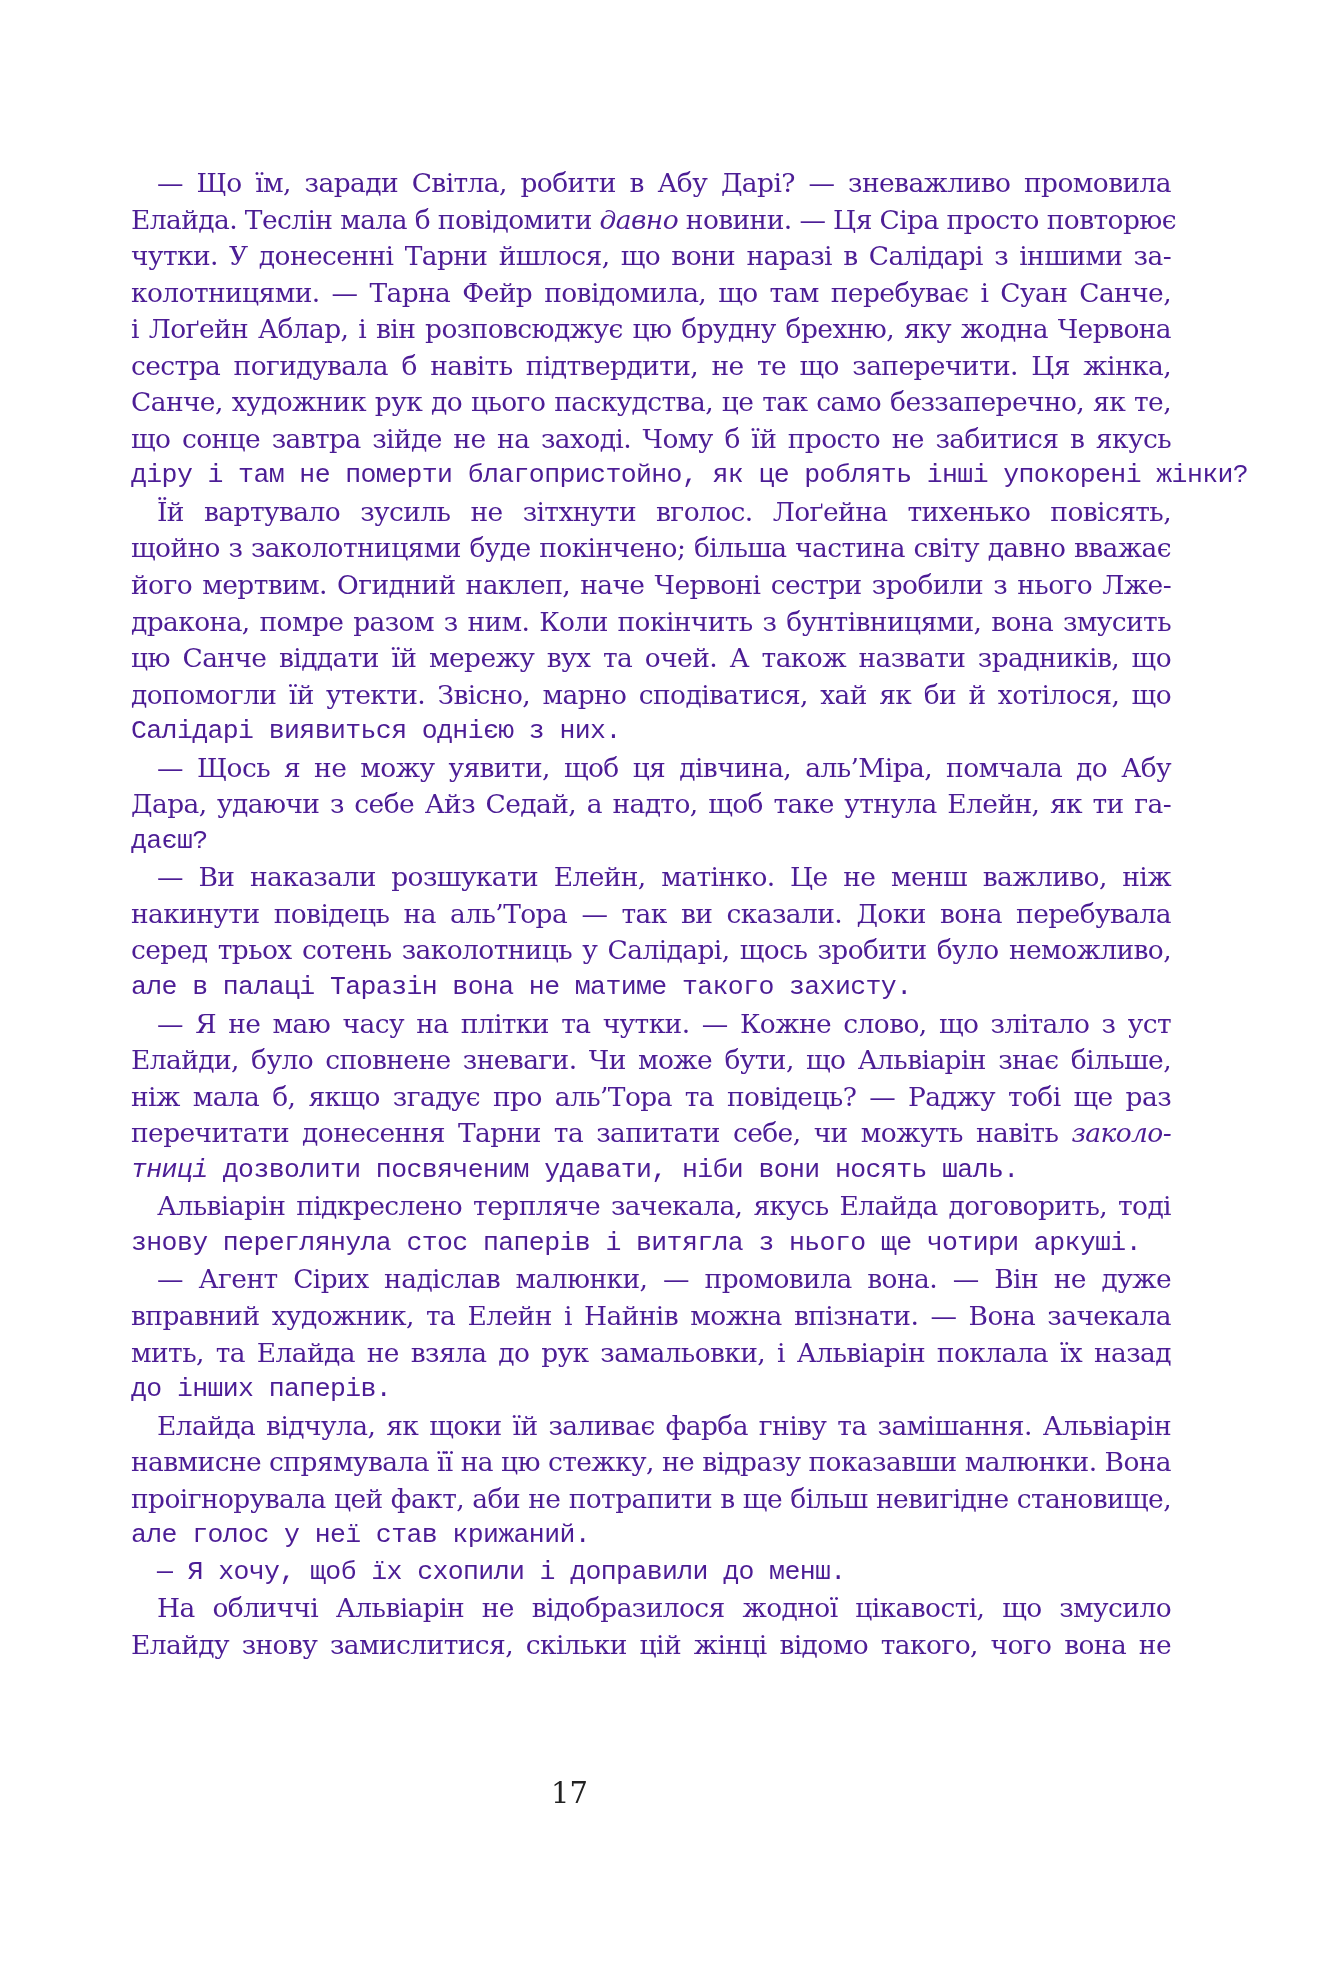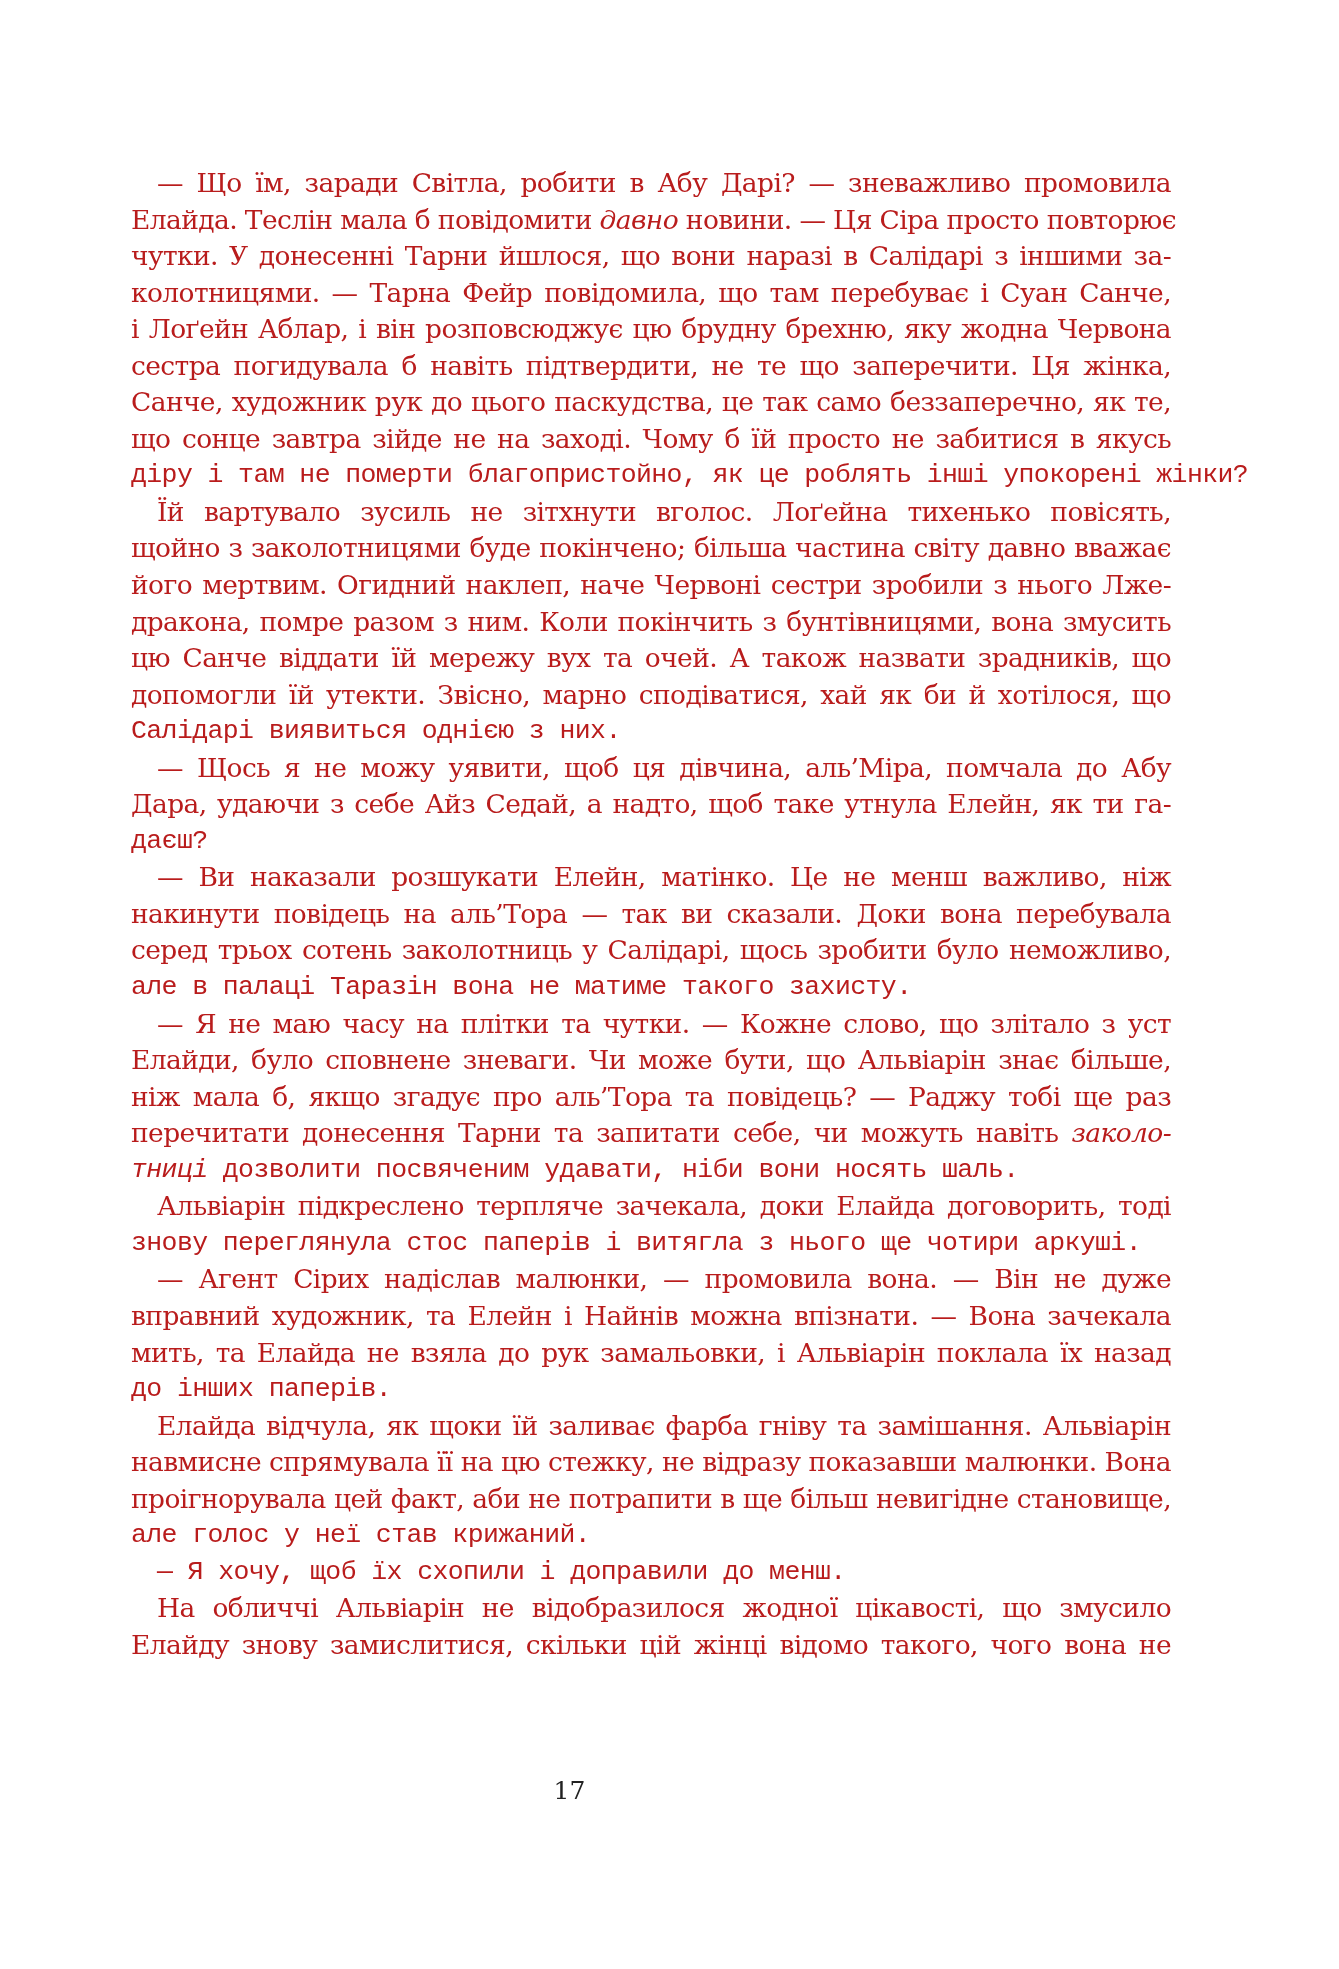--- a/index.html
+++ b/index.html
@@ -3,34 +3,34 @@
 <meta charset="utf-8">
 <style>
   html, body { margin: 0; padding: 0; background: #ffffff; }
   body { width: 1339px; height: 1969px; position: relative; overflow: hidden; }
   .page {
     position: absolute; left: 0; top: 0; width: 1339px; height: 1969px; background: #fff;
   }
   .text-block {
     position: absolute; left: 131px; top: 165px; width: 1040px;
     font-family: "DejaVu Serif", "Liberation Serif", serif;
-    font-size: 26.5px; color: #b91c1c; letter-spacing: -0.6px;
+    font-size: 26.5px; color: #4c1d95; letter-spacing: -0.6px;
   }
   .line {
     display: block; height: 36.55px; line-height: 36.55px;
     white-space: nowrap; text-align: justify; text-align-last: justify;
     overflow: visible;
   }
   .line.last { text-align-last: left; font-family: Liberation Mono, monospace; }
   .line.indent { padding-left: 26px; }
   .line i { font-style: italic; }
   .page-number {
     position: absolute; left: 0; width: 1139px; top: 1776px; text-align: center;
     font-family: "DejaVu Serif", "Liberation Serif", serif;
-    font-size: 25px; color: #222;
+    font-size: 29px; color: #222;
   }
 </style>
 </head>
 <body>
 
 <div class="page">
   <div class="text-block" id="text-block">
       <div class="line indent"><span>— Що їм, заради Світла, робити в Абу Дарі? — зневажливо промовила</span></div>
       <div class="line"><span>Елайда. Теслін мала б повідомити </span><i>давно</i><span> новини. — Ця Сіра просто повторює</span></div>
       <div class="line"><span>чутки. У донесенні Тарни йшлося, що вони наразі в Салідарі з іншими за-</span></div>
@@ -52,21 +52,21 @@
       <div class="line last"><span>даєш?</span></div>
       <div class="line indent"><span>— Ви наказали розшукати Елейн, матінко. Це не менш важливо, ніж</span></div>
       <div class="line"><span>накинути повідець на аль’Тора — так ви сказали. Доки вона перебувала</span></div>
       <div class="line"><span>серед трьох сотень заколотниць у Салідарі, щось зробити було неможливо,</span></div>
       <div class="line last"><span>але в палаці Таразін вона не матиме такого захисту.</span></div>
       <div class="line indent"><span>— Я не маю часу на плітки та чутки. — Кожне слово, що злітало з уст</span></div>
       <div class="line"><span>Елайди, було сповнене зневаги. Чи може бути, що Альвіарін знає більше,</span></div>
       <div class="line"><span>ніж мала б, якщо згадує про аль’Тора та повідець? — Раджу тобі ще раз</span></div>
       <div class="line"><span>перечитати донесення Тарни та запитати себе, чи можуть навіть </span><i>заколо-</i></div>
       <div class="line last"><span></span><i>тниці</i><span> дозволити посвяченим удавати, ніби вони носять шаль.</span></div>
-      <div class="line indent"><span>Альвіарін підкреслено терпляче зачекала, доки Елайда договорить, тоді</span></div>
+      <div class="line indent"><span>Альвіарін підкреслено терпляче зачекала, якусь Елайда договорить, тоді</span></div>
       <div class="line last"><span>знову переглянула стос паперів і витягла з нього ще чотири аркуші.</span></div>
       <div class="line indent"><span>— Агент Сірих надіслав малюнки, — промовила вона. — Він не дуже</span></div>
       <div class="line"><span>вправний художник, та Елейн і Найнів можна впізнати. — Вона зачекала</span></div>
       <div class="line"><span>мить, та Елайда не взяла до рук замальовки, і Альвіарін поклала їх назад</span></div>
       <div class="line last"><span>до інших паперів.</span></div>
       <div class="line indent"><span>Елайда відчула, як щоки їй заливає фарба гніву та замішання. Альвіарін</span></div>
       <div class="line"><span>навмисне спрямувала її на цю стежку, не відразу показавши малюнки. Вона</span></div>
       <div class="line"><span>проігнорувала цей факт, аби не потрапити в ще більш невигідне становище,</span></div>
       <div class="line last"><span>але голос у неї став крижаний.</span></div>
       <div class="line indent last"><span>— Я хочу, щоб їх схопили і доправили до менш.</span></div>

